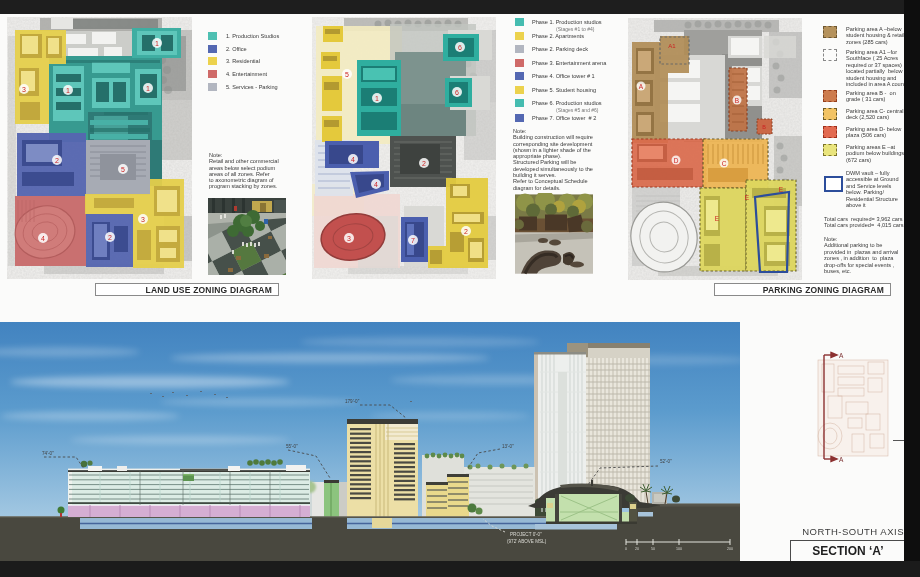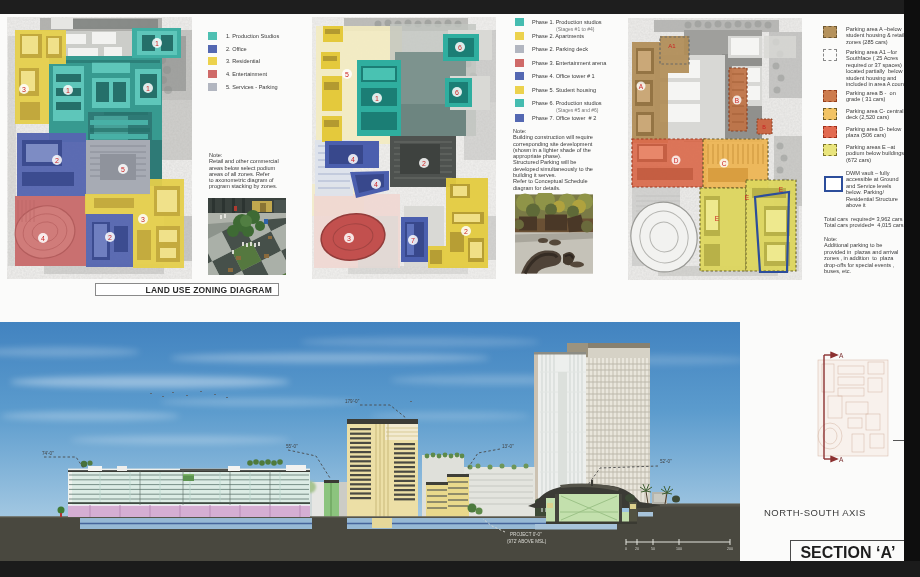--- a/index.html
+++ b/index.html
@@ -1010,20 +1010,21 @@
   <div class="sw" style="left:823px;top:144px;width:12px;height:10px;background:#e9e47c;border:1.2px dashed #7c7428"></div>
   <div class="leg" style="left:846px;top:144px;width:62px">Parking areas E –at<br>podium below buildings<br>(672 cars)</div>
   <div class="sw" style="left:824px;top:176px;width:15px;height:12px;background:#fff;border:2.2px solid #2c4d9b"></div>
   <div class="leg" style="left:846px;top:170px;width:62px">DWM vault – fully<br>accessible at Ground<br>and Service levels<br>below. Parking/<br>Residential Structure<br>above it</div>
   <div class="leg" style="left:824px;top:216px;width:84px">Total cars&nbsp; required= 3,962 cars<br>Total cars provided=&nbsp; 4,015 cars</div>
   <div class="leg" style="left:824px;top:236px;width:82px">Note:<br>Additional parking to be<br>provided in&nbsp; plazas and arrival<br>zones , in addition&nbsp; to&nbsp; plaza<br>drop-offs for special events ,<br>buses, etc.</div>
   <div class="abs" style="left:905px;top:145px;width:15px;height:1px;background:#9a9a9a"></div>
   <div class="abs" style="left:905px;top:268px;width:15px;height:1px;background:#9a9a9a"></div>
 
   <div class="titlebox" style="left:95px;top:283px;width:184px">LAND USE ZONING DIAGRAM</div>
+  <div class="titlebox" style="left:714px;top:283px;width:177px">PARKING ZONING DIAGRAM</div>
 
   <svg class="abs" style="left:808px;top:348px" width="90" height="118" viewBox="0 0 90 118">
       <rect x="10" y="12" width="70" height="96" fill="#f8f1ec"></rect>
     <g fill="none" stroke="#c8a18c" stroke-width="0.6" opacity=".65">
       <rect x="10" y="12" width="70" height="96"></rect>
       <rect x="14" y="16" width="12" height="28"></rect>
       <rect x="20" y="48" width="14" height="22"></rect>
       <rect x="30" y="18" width="26" height="8"></rect>
       <rect x="30" y="29" width="26" height="8"></rect>
       <rect x="30" y="40" width="26" height="8"></rect>
@@ -1041,21 +1042,21 @@
       <line x1="16" y1="7" x2="16" y2="111"></line>
       <line x1="16" y1="7" x2="24" y2="7"></line>
       <polygon points="23,4.5 29,7 23,9.5"></polygon>
       <line x1="16" y1="111" x2="24" y2="111"></line>
       <polygon points="23,108.5 29,111 23,113.5"></polygon>
     </g>
     <text x="31" y="10" font-family="Liberation Sans,sans-serif" font-size="6.5" fill="#7c3030">A</text>
     <text x="31" y="114" font-family="Liberation Sans,sans-serif" font-size="6.5" fill="#7c3030">A</text>
   </svg>
   <div class="abs" style="left:893px;top:440px;width:27px;height:1.4px;background:#555"></div>
-  <div class="abs tt" style="left:764px;top:507px;width:140px;font-size:9.5px;letter-spacing:0.5px;color:#3b3b3b;white-space:nowrap">NORTH-SOUTH AXIS</div>
+  <div class="abs tt" style="left:764px;top:526px;width:140px;text-align:right;font-size:9.5px;letter-spacing:0.5px;color:#3b3b3b;white-space:nowrap">NORTH-SOUTH AXIS</div>
   <div class="abs" style="left:790px;top:540px;width:130px;height:1.2px;background:#4a4a4a"></div>
   <div class="abs" style="left:790px;top:540px;width:1.2px;height:21px;background:#4a4a4a"></div>
-  <div class="abs" style="left:791px;top:544px;width:114px;text-align:center;font-weight:bold;font-size:16px;color:#1e1e1e">SECTION ‘A’</div>
+  <div class="abs" style="left:791px;top:544px;width:114px;text-align:center;font-weight:bold;font-size:12px;color:#1e1e1e">SECTION ‘A’</div>
 
   <div class="abs" style="left:0;top:0;width:920px;height:14px;background:#1e1e1e"></div>
   <div class="abs" style="left:904px;top:0;width:16px;height:577px;background:#0e0e0e"></div>
   <div class="abs" style="left:0;top:561px;width:920px;height:16px;background:#1b1b1b"></div>
 </div>
 
 </body></html>

